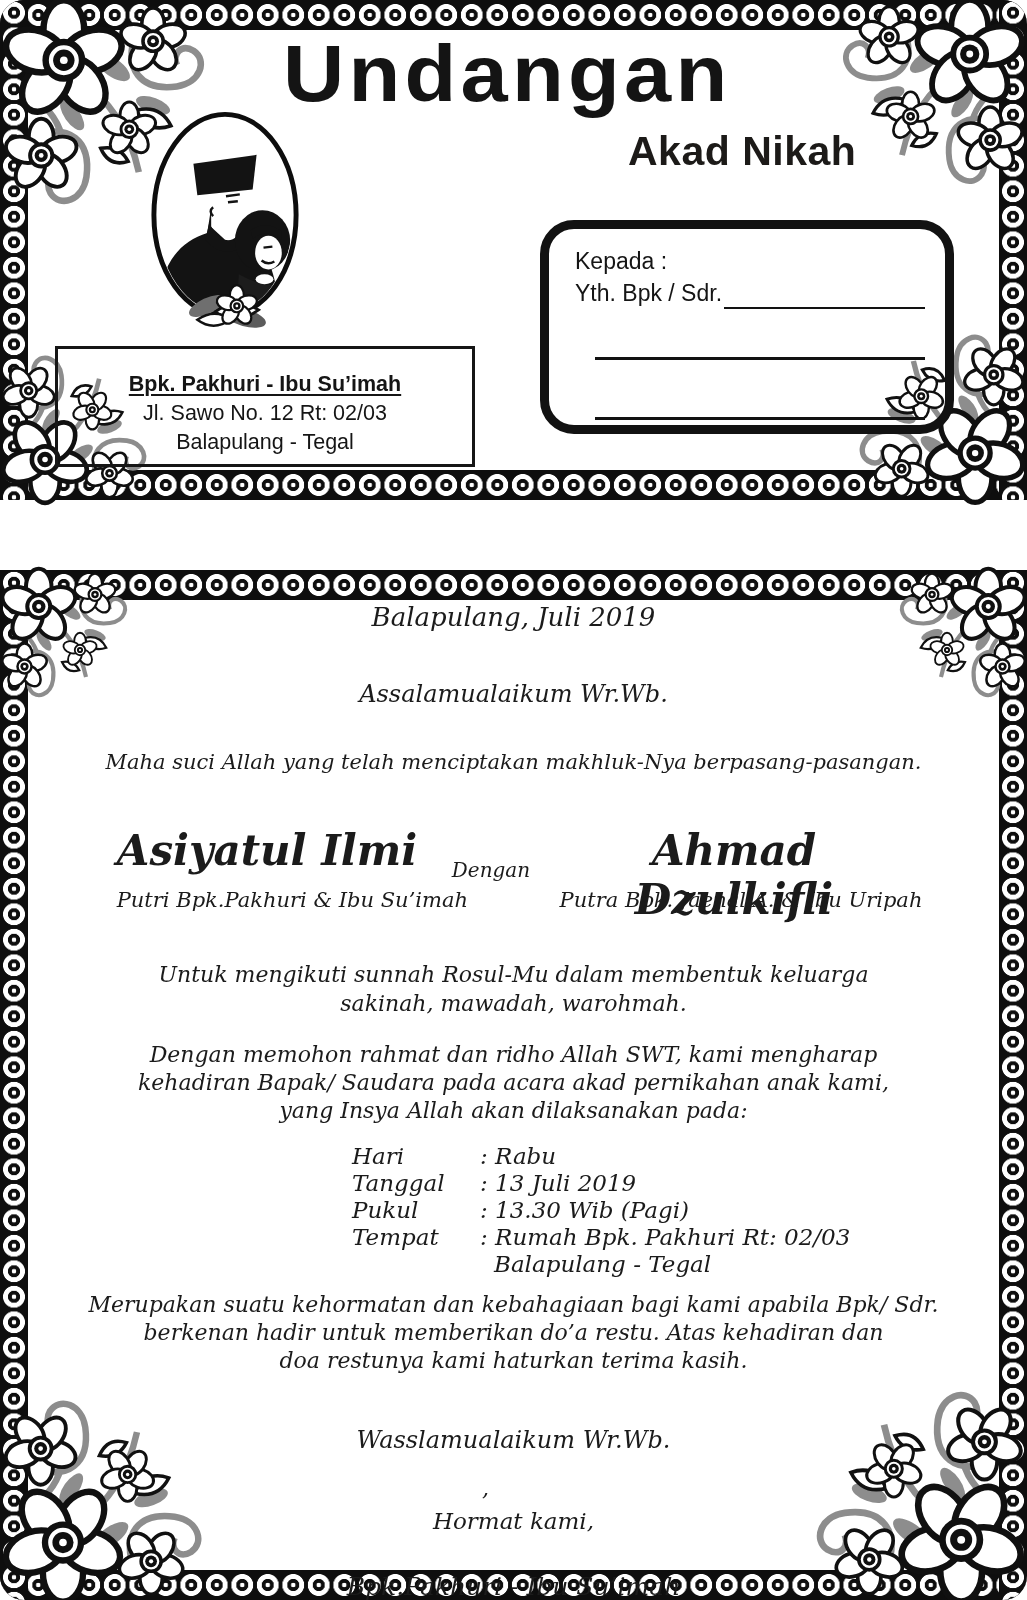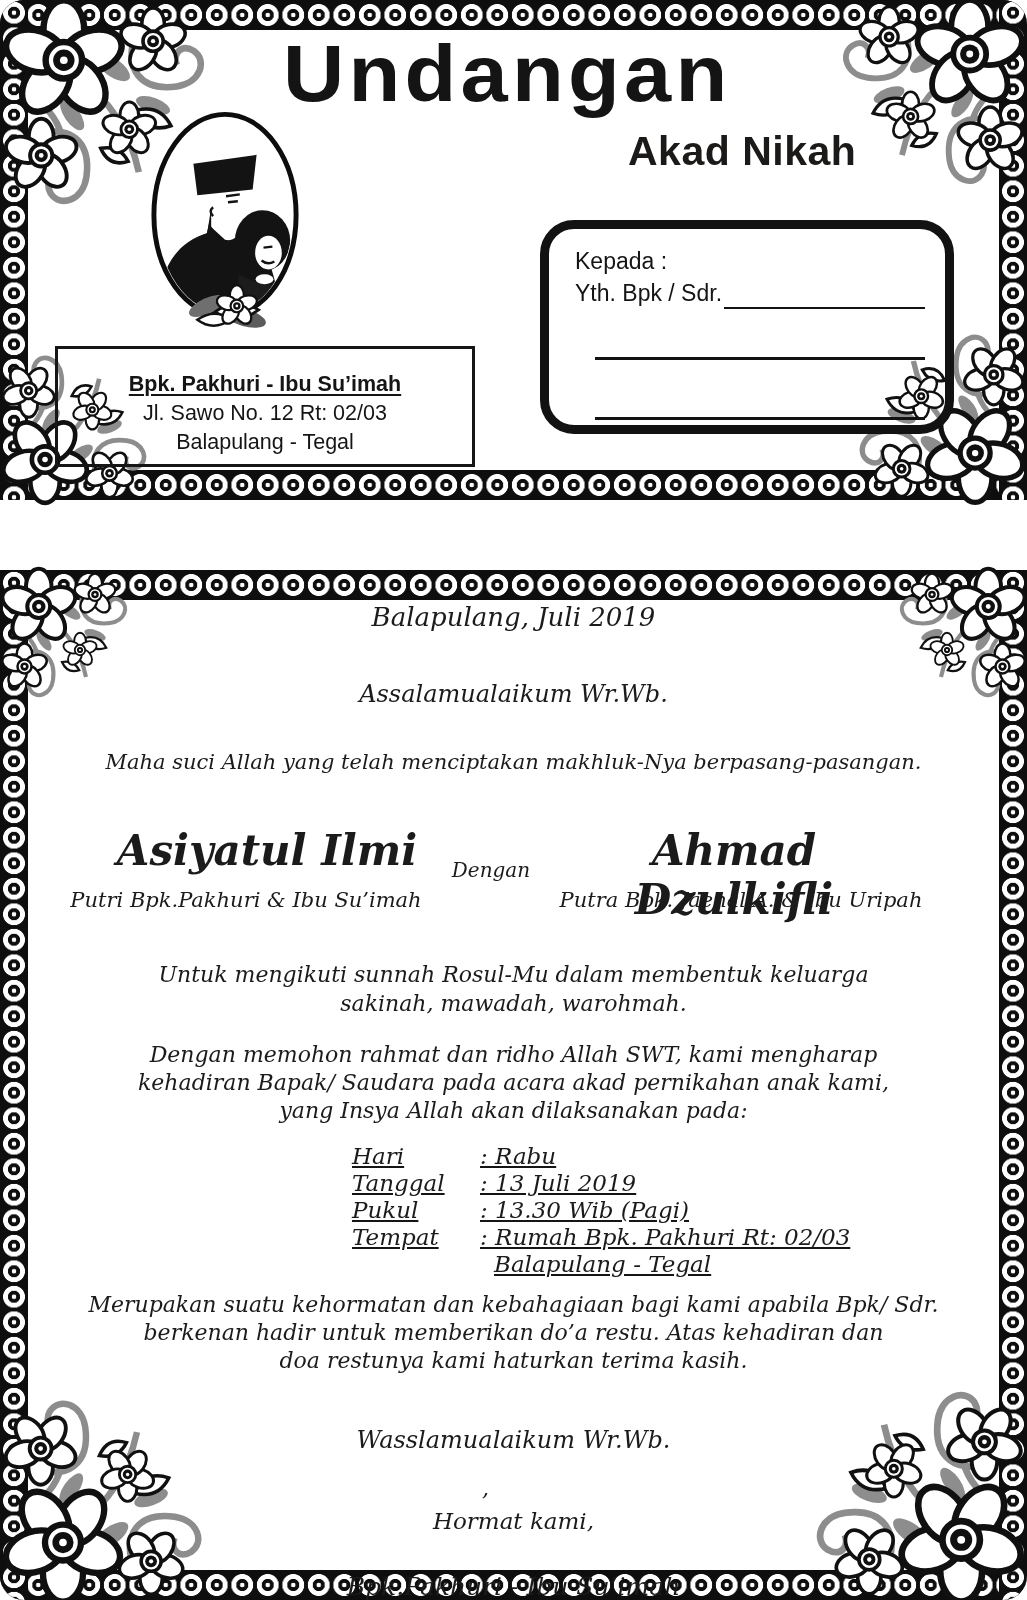--- a/index.html
+++ b/index.html
@@ -59,29 +59,29 @@
   .line{position:absolute;left:34px;right:34px;text-align:center;}
   .dateline{top:32px;font-size:26px;}
   .salutation{top:110px;font-size:24px;}
   .open1{top:148px;font-size:21px;margin-top:32px;}
   .open2{top:192px;font-size:22px;}
   .name{position:absolute;text-align:center;font-size:42px;font-weight:700;}
   .bride-name{left:72px;width:390px;top:256px;}
   .groom-name{left:558px;width:352px;top:256px;}
   .dengan{position:absolute;left:430px;width:122px;top:288px;text-align:center;font-size:20px;}
   .parents{position:absolute;text-align:center;font-size:21px;}
-  .bride-parents{left:36px;width:420px;top:318px;}
+  .bride-parents{left:48px;width:420px;top:318px;text-align:right;}
   .groom-parents{left:542px;width:398px;top:318px;}
   .purp1{top:392px;font-size:22px;}
   .purp2{top:421px;font-size:22px;}
   .req1{top:472px;font-size:22px;}
   .req2{top:500px;font-size:22px;}
   .req3{top:528px;font-size:22px;}
   .schedule{position:absolute;left:352px;top:574px;display:grid;
-    grid-template-columns:128px auto;row-gap:2px;font-size:23px;line-height:25px;text-decoration:underline;}
+    grid-template-columns:128px auto;row-gap:2px;font-size:23px;line-height:25px;}
   .sch-extra{padding-left:14px;}
   .clos1{top:722px;font-size:22px;}
   .clos2{top:750px;font-size:22px;}
   .clos3{top:778px;font-size:22px;}
   .farewell{top:856px;font-size:24px;}
   .stray{top:906px;font-size:22px;right:90px;}
   .signoff1{top:938px;font-size:23px;}
   .signoff2{top:966px;font-size:25px;margin-top:36px;}
 </style>
 </head>

